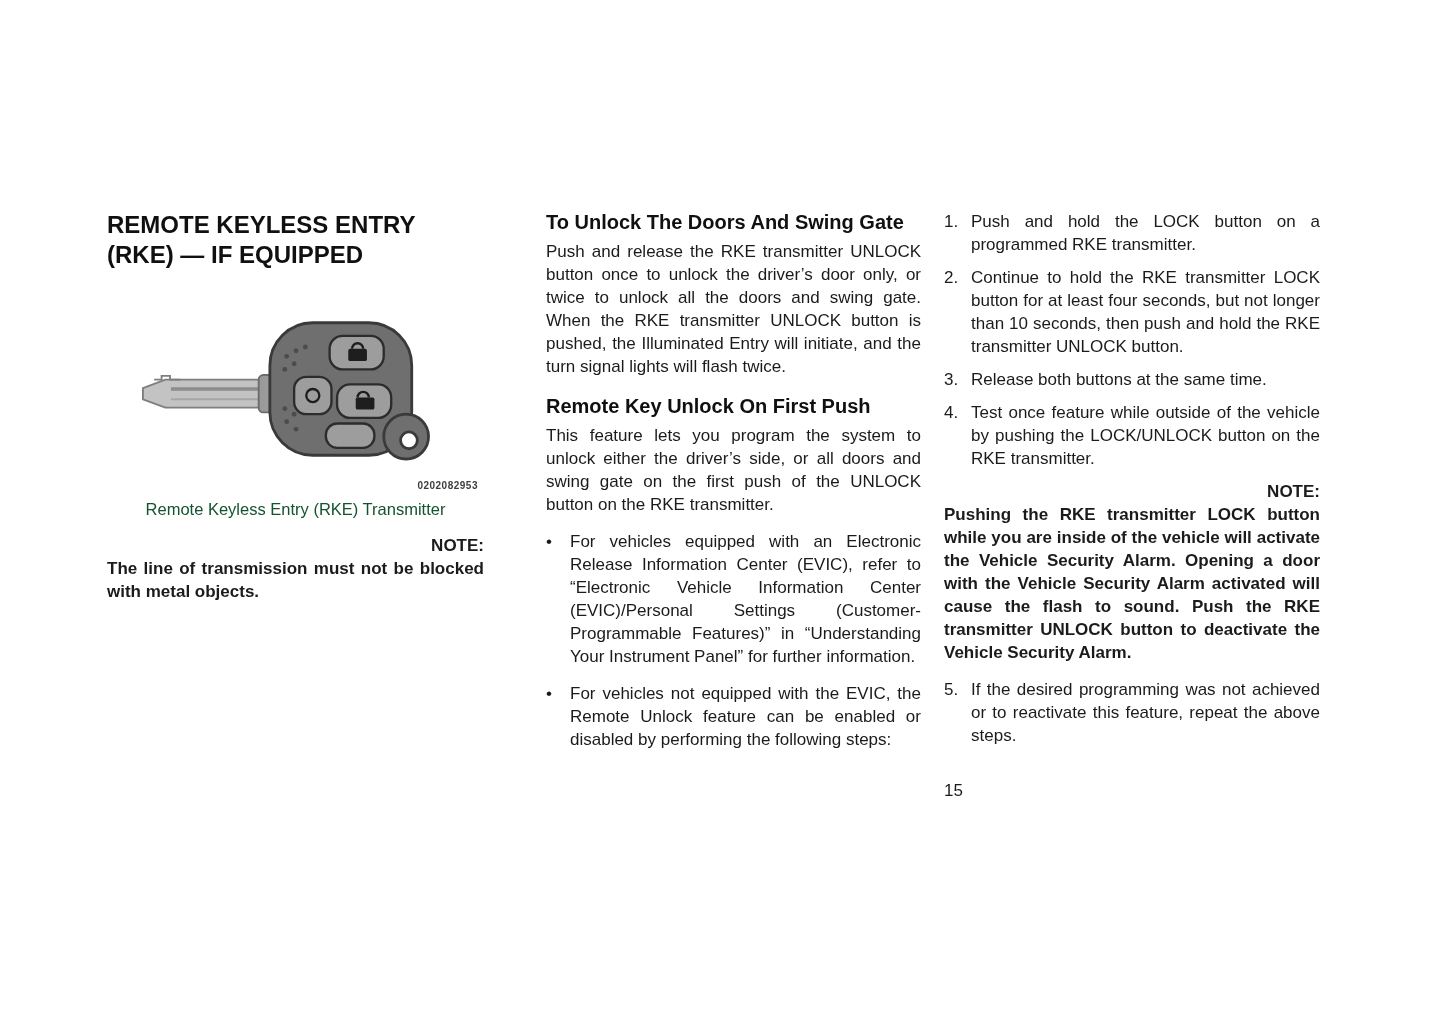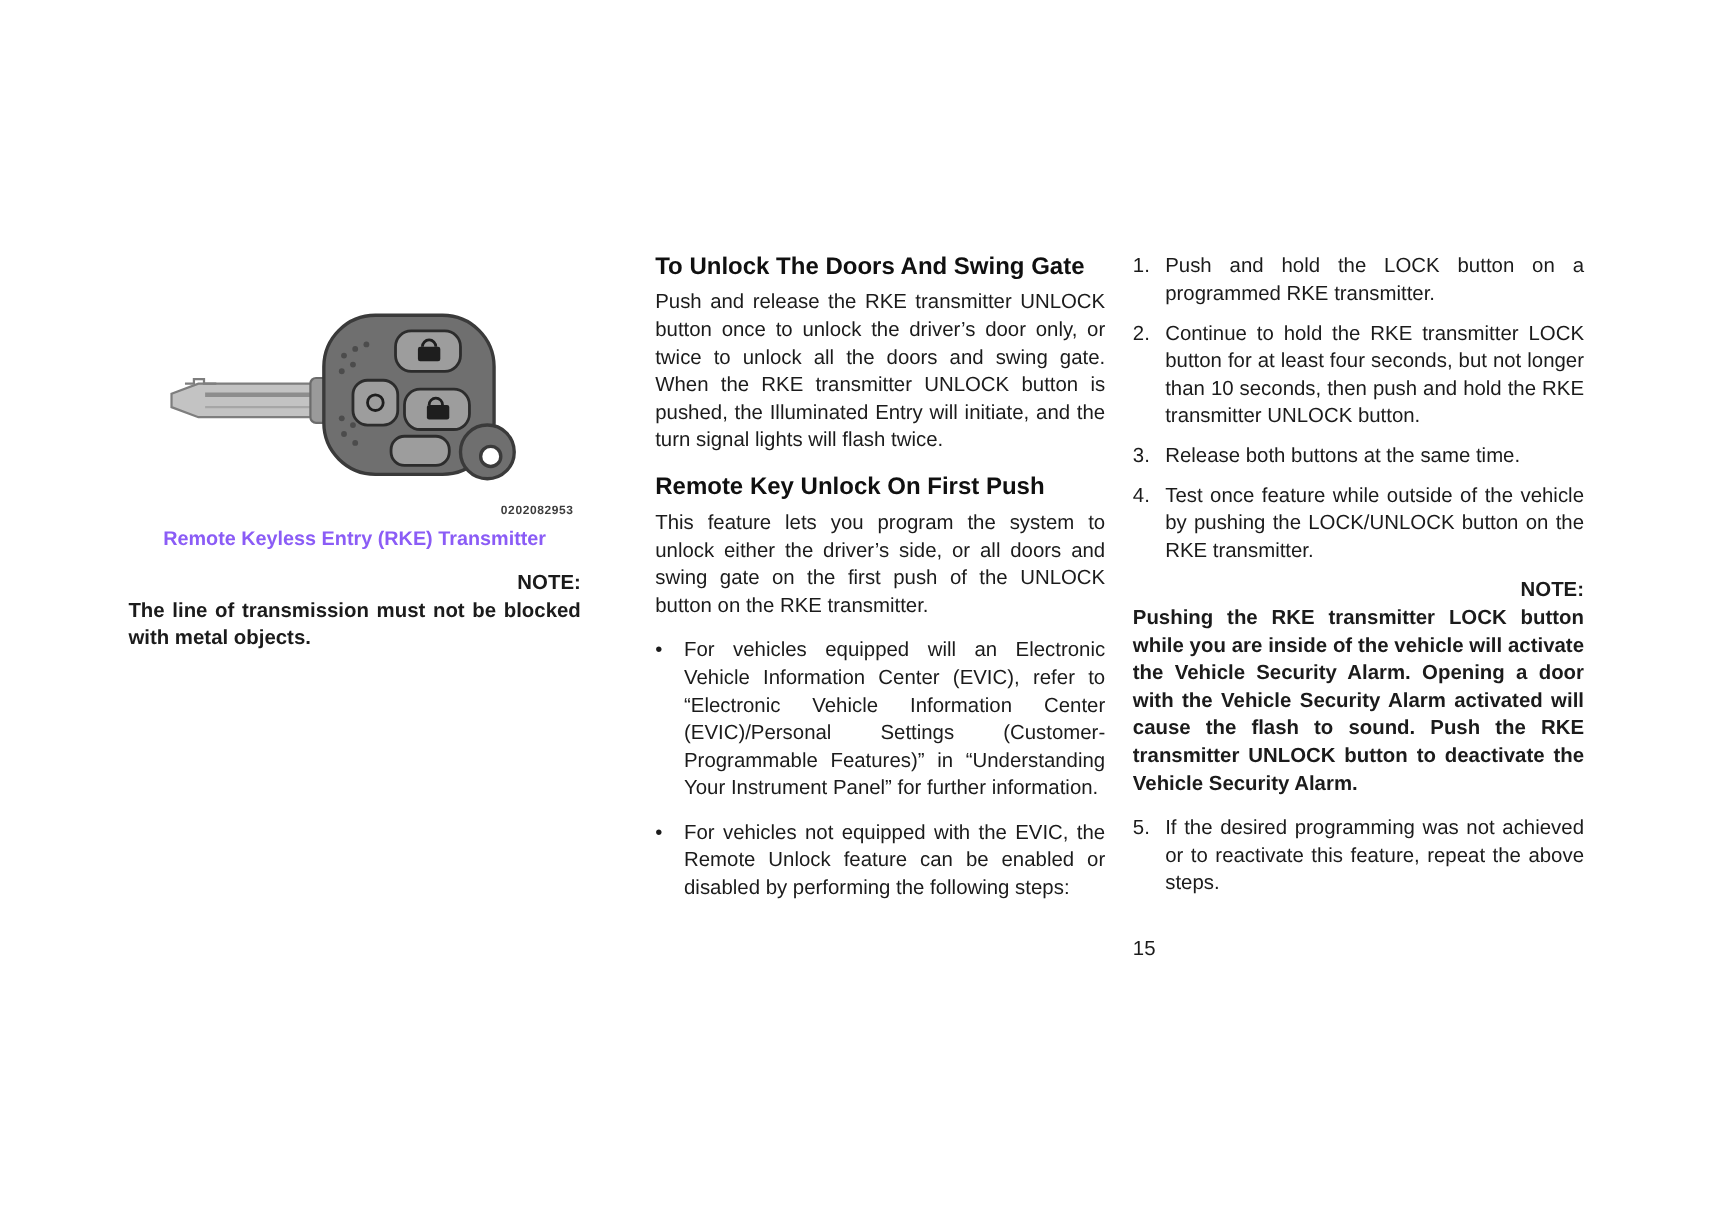--- a/index.html
+++ b/index.html
@@ -28,22 +28,22 @@
   .body-para { margin-bottom:14px; }
   .section { margin-bottom:16px; }
 
   .fob-figure { display:block; margin-top:30px; }
   .fob-figure svg { display:block; margin:0 auto; }
   .fig-num {
     text-align:right; font-size:10px; font-weight:bold; color:#3d3d3d;
     letter-spacing:0.5px; margin:2px 6px 6px 0; line-height:12px;
   }
   .fig-caption {
-    text-align:center; font-weight:bold; font-size:16.5px;
-    line-height:22px; margin-bottom:14px; color:#8b5cf6;
+    text-align:center; font-weight:normal; font-size:16.5px;
+    line-height:22px; margin-bottom:14px; color:#14532d;
   }
 
   .note-label { font-weight:bold; text-align:right; margin-top:4px; }
   .note-text  { font-weight:bold; text-align:justify; margin-bottom:14px; }
 
   .bullet { display:flex; margin-bottom:14px; }
   .bullet .bchar { flex:none; width:24px; text-align:left; }
   .bullet .btext { flex:1; text-align:justify; }
 
   .step { display:flex; margin-bottom:10px; }
@@ -51,20 +51,21 @@
   .step .stext { flex:1; text-align:justify; }
 
   .page-num { margin-top:32px; font-size:17px; }
 </style>
 </head>
 <body>
 
 <div class="page">
 
   <section class="col" id="col1">
+    <h1 class="h1">REMOTE KEYLESS ENTRY (RKE) — IF EQUIPPED</h1>
 
     <figure class="fob-figure">
       <svg viewBox="0 0 360 190" width="336" height="178" aria-hidden="true">
 
         <g>
           <path d="M16 94 L40 85 L152 85 L152 115 L40 115 L16 106 Z" fill="#c3c3c3" stroke="#7e7e7e" stroke-width="2"></path>
           <line x1="46" y1="95" x2="150" y2="95" stroke="#8d8d8d" stroke-width="4"></line>
           <line x1="46" y1="106" x2="150" y2="106" stroke="#a6a6a6" stroke-width="2"></line>
           <path d="M28 85 l8 0 l0 -4 l9 0 l0 4 l11 0" fill="none" stroke="#7e7e7e" stroke-width="2"></path>
           <rect x="140" y="80" width="16" height="40" rx="5" fill="#9a9a9a" stroke="#6c6c6c" stroke-width="2"></rect>
@@ -118,21 +119,21 @@
       <h2 class="h2">To Unlock The Doors And Swing Gate</h2>
       <p class="body-para">Push and release the RKE transmitter UNLOCK button once to unlock the driver’s door only, or twice to unlock all the doors and swing gate. When the RKE transmitter UNLOCK button is pushed, the Illuminated Entry will initiate, and the turn signal lights will flash twice.</p>
     </div>
 
     <div class="section">
       <h2 class="h2">Remote Key Unlock On First Push</h2>
       <p class="body-para">This feature lets you program the system to unlock either the driver’s side, or all doors and swing gate on the first push of the UNLOCK button on the RKE transmitter.</p>
 
       <div class="bullet">
         <span class="bchar">•</span>
-        <span class="btext">For vehicles equipped will an Electronic Vehicle Information Center (EVIC), refer to “Electronic Vehicle Information Center (EVIC)/Personal Settings (Customer-Programmable Features)” in “Understanding Your Instrument Panel” for further information.</span>
+        <span class="btext">For vehicles equipped with an Electronic Release Information Center (EVIC), refer to “Electronic Vehicle Information Center (EVIC)/Personal Settings (Customer-Programmable Features)” in “Understanding Your Instrument Panel” for further information.</span>
       </div>
       <div class="bullet">
         <span class="bchar">•</span>
         <span class="btext">For vehicles not equipped with the EVIC, the Remote Unlock feature can be enabled or disabled by performing the following steps:</span>
       </div>
     </div>
   </section>
 
   <section class="col" id="col3">
     <div class="step">

